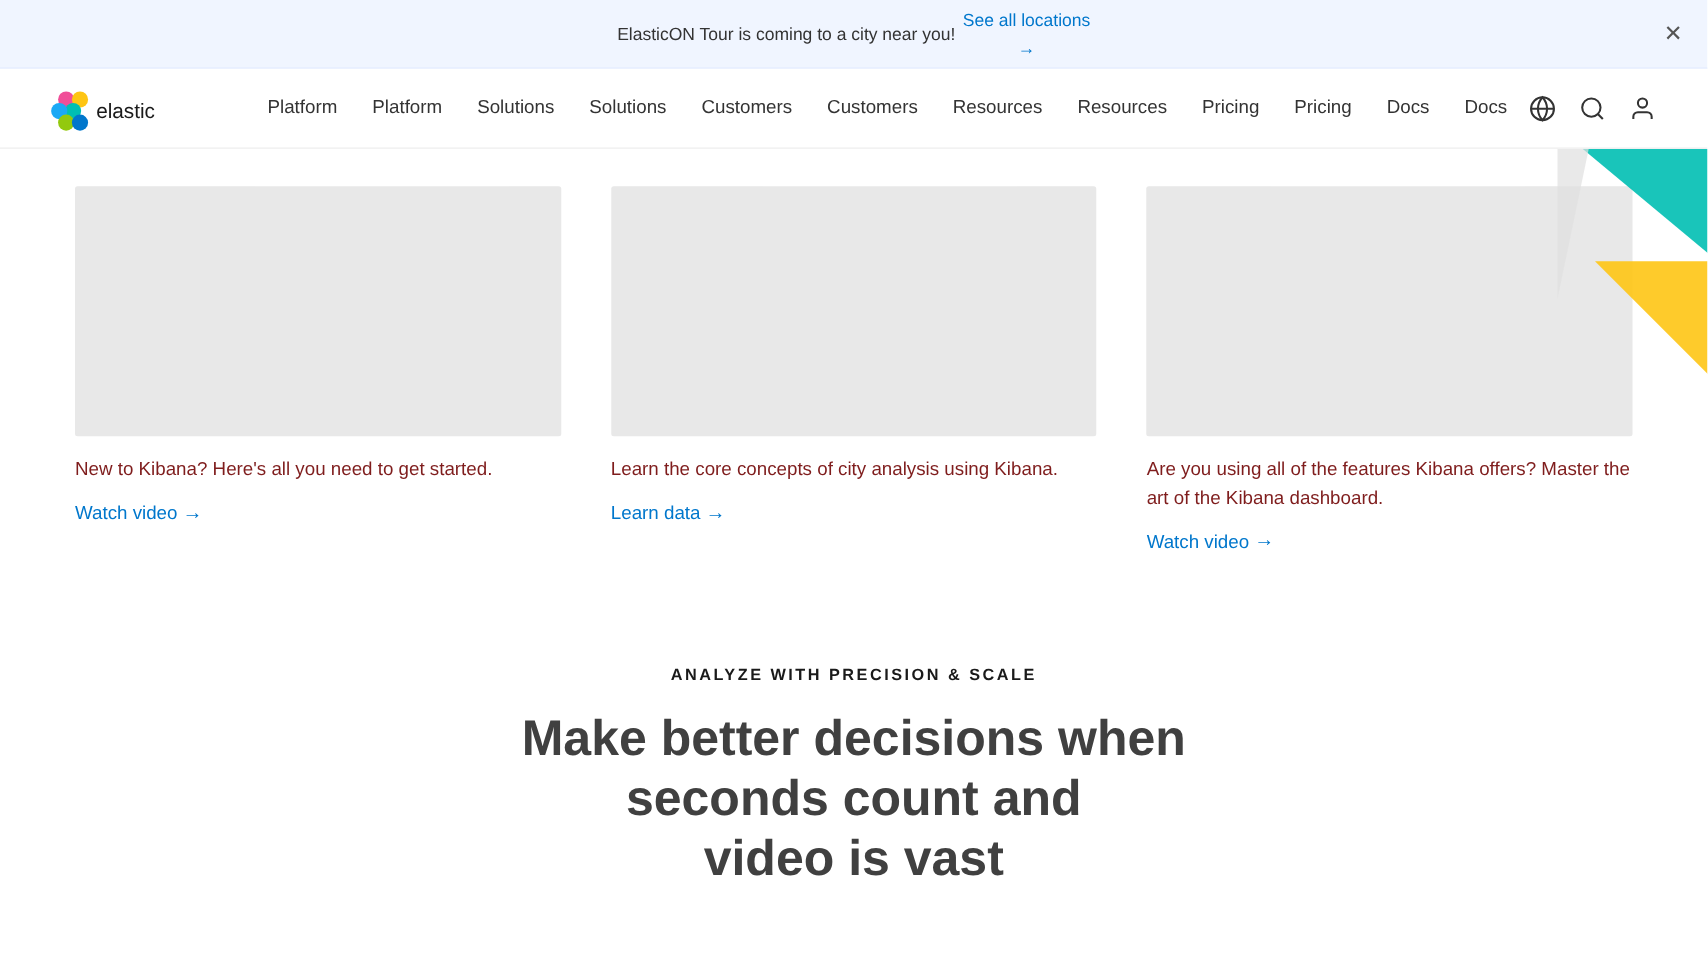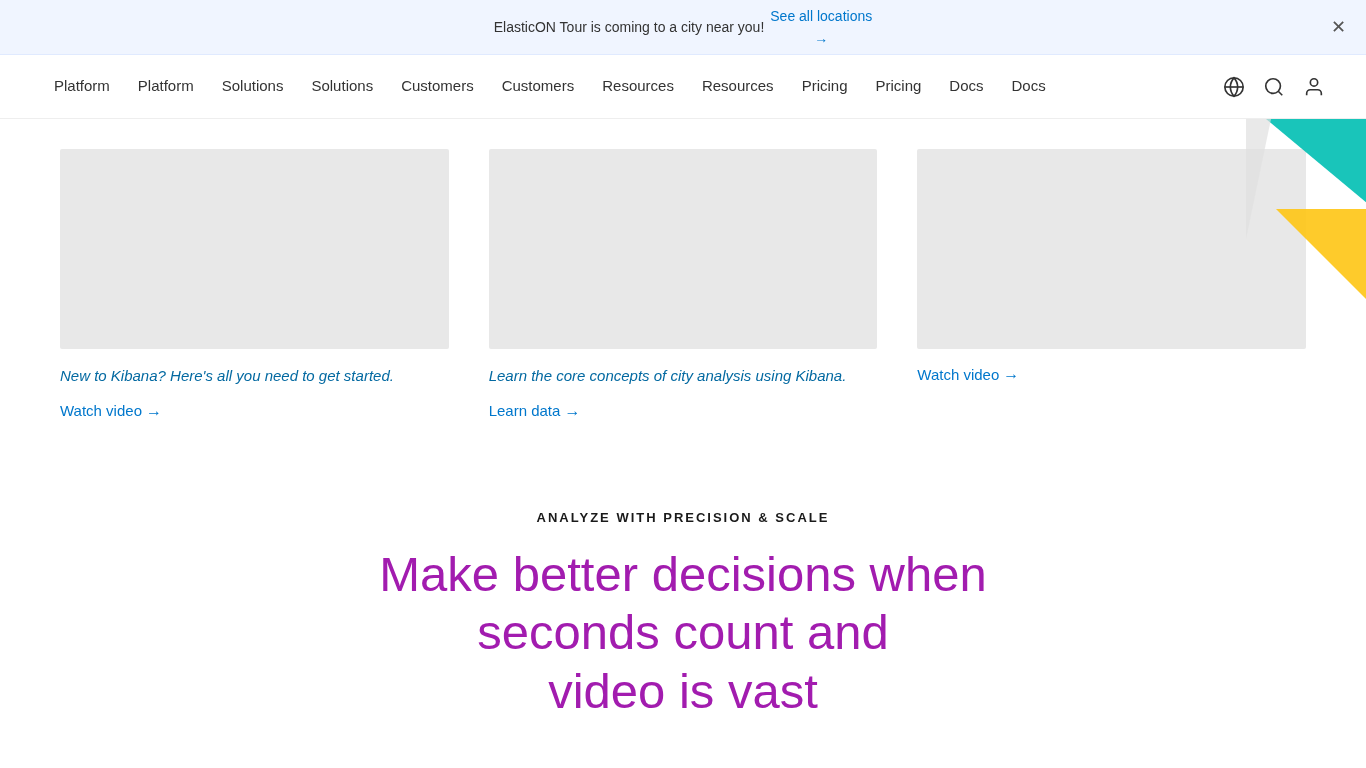--- a/index.html
+++ b/index.html
@@ -128,24 +128,23 @@
     }
     .card-image {
       width: 100%;
       height: 200px;
       background: #f5f5f5;
       margin-bottom: 16px;
       border-radius: 2px;
     }
     .card-description {
       font-size: 15px;
-      color: #0369a1;
+      color: #7f1d1d;
       line-height: 1.5;
       margin-bottom: 14px;
-      font-style: italic;
     }
     .card-link {
       color: #0077cc;
       text-decoration: none;
       font-size: 15px;
       display: inline-flex;
       align-items: center;
       gap: 4px;
     }
     .arrow-icon {
@@ -160,43 +159,57 @@
     }
     .section-eyebrow {
       font-size: 13px;
       font-weight: 700;
       letter-spacing: 2px;
       color: #1a1a1a;
       text-transform: uppercase;
       margin-bottom: 20px;
     }
     .section-heading {
-      font-size: 49px;
-      font-weight: 400;
-      color: #a21caf;
+      font-size: 40px;
+      font-weight: 700;
+      color: #404040;
       line-height: 1.2;
       max-width: 700px;
       margin: 0 auto;
     }
 
     
   </style>
 </head>
 <body>
 
 <div class="announcement-bar">
   <span class="announcement-text">ElasticON Tour is coming to a city near you!</span>
   <a class="announcement-link">
     <span>See all locations</span>
     <span>→</span>
   </a>
   <button class="announcement-close">✕</button>
 </div>
 
 <nav class="navbar">
+  <div class="logo">
+
+    <svg class="logo-svg" viewBox="0 0 130 40" xmlns="http://www.w3.org/2000/svg">
+
+      <circle cx="14" cy="12" r="7" fill="#F04E98"></circle>
+      <circle cx="26" cy="12" r="7" fill="#FEC514"></circle>
+      <circle cx="20" cy="22" r="7" fill="#00BFB3"></circle>
+      <circle cx="8" cy="22" r="7" fill="#1BA9F5"></circle>
+      <circle cx="14" cy="32" r="7" fill="#93C90E"></circle>
+      <circle cx="26" cy="32" r="7" fill="#07C"></circle>
+
+      <text x="40" y="28" font-family="Arial, sans-serif" font-size="18" font-weight="500" fill="#1a1a1a">elastic</text>
+    </svg>
+  </div>
 
   <div class="nav-links">
     <a class="nav-item">Platform</a>
     <a class="nav-item">Platform</a>
     <a class="nav-item">Solutions</a>
     <a class="nav-item">Solutions</a>
     <a class="nav-item">Customers</a>
     <a class="nav-item">Customers</a>
     <a class="nav-item">Resources</a>
     <a class="nav-item">Resources</a>
@@ -260,20 +273,21 @@
       <div class="card-image" style="background:#e8e8e8;"></div>
       <p class="card-description">Learn the core concepts of city analysis using Kibana.</p>
       <a class="card-link">
         <span>Learn data</span>
         <span class="arrow-icon">→</span>
       </a>
     </div>
 
     <div class="card">
       <div class="card-image" style="background:#e8e8e8;"></div>
+      <p class="card-description">Are you using all of the features Kibana offers? Master the art of the Kibana dashboard.</p>
       <a class="card-link">
         <span>Watch video</span>
         <span class="arrow-icon">→</span>
       </a>
     </div>
 
   </div>
 </div>
 
 <div class="divider-section">

